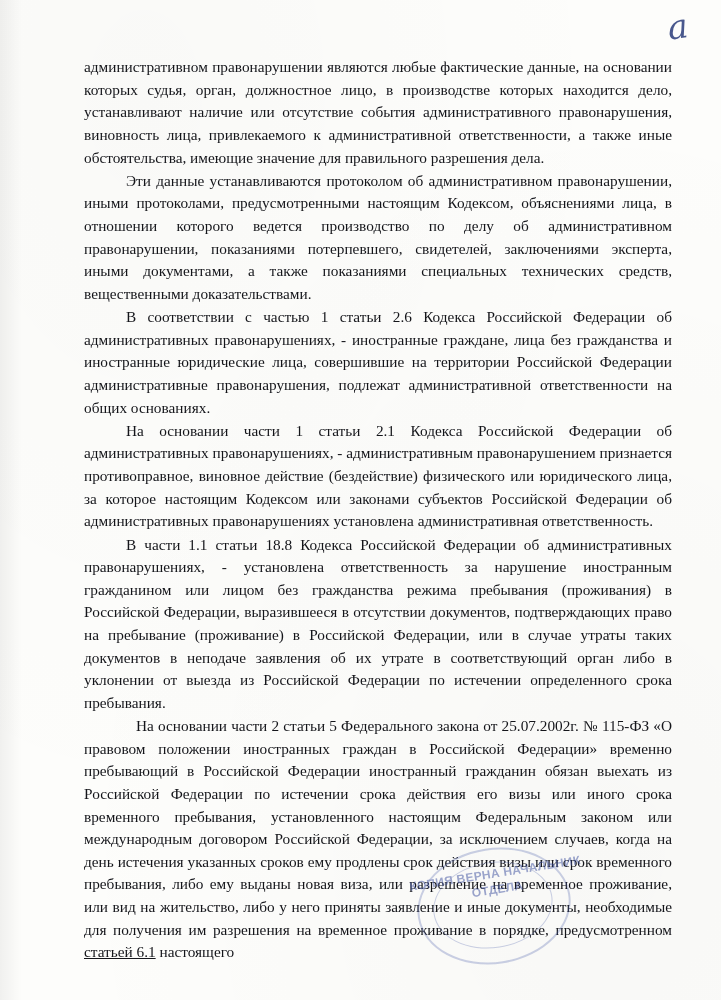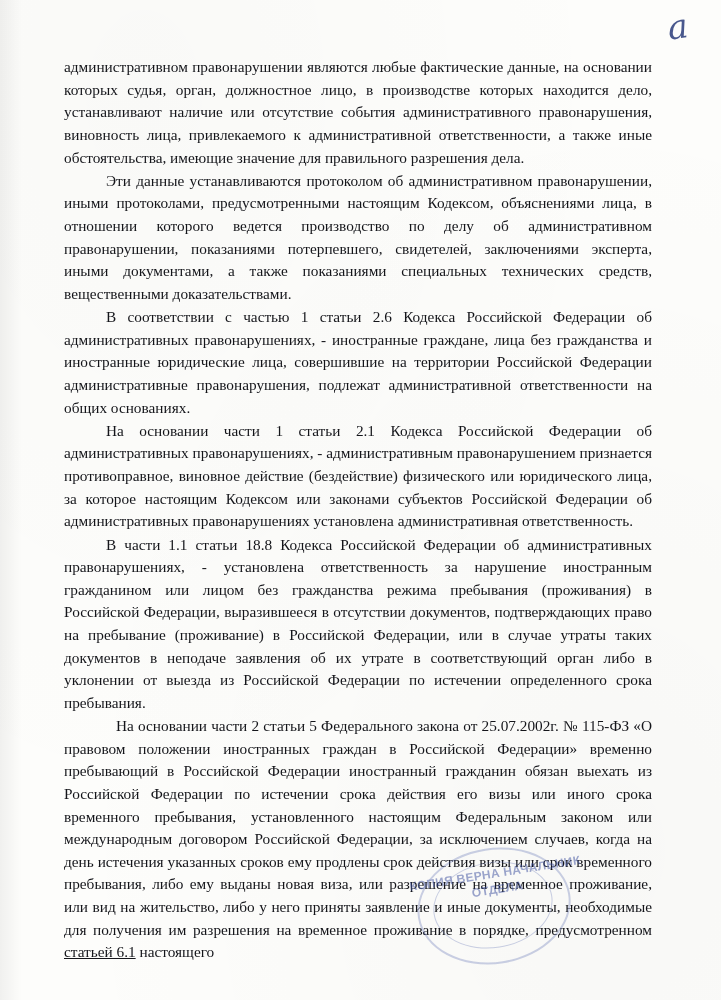--- a/index.html
+++ b/index.html
@@ -23,21 +23,21 @@
     position: absolute;
     inset: 0;
     background:
       radial-gradient(ellipse at 20% 10%, rgba(0,0,0,0.015), rgba(0,0,0,0) 60%),
       radial-gradient(ellipse at 85% 85%, rgba(0,0,0,0.02), rgba(0,0,0,0) 65%);
     pointer-events: none;
   }
   .doc-body {
     position: absolute;
     top: 56px;
-    left: 64px;
+    left: 84px;
     width: 588px;
     font-size: 15.3px;
     line-height: 1.48;
     color: #14151a;
     text-align: justify;
     text-justify: inter-word;
   }
   .para {
     margin: 0 0 0.6px 0;
     text-indent: 42px;

